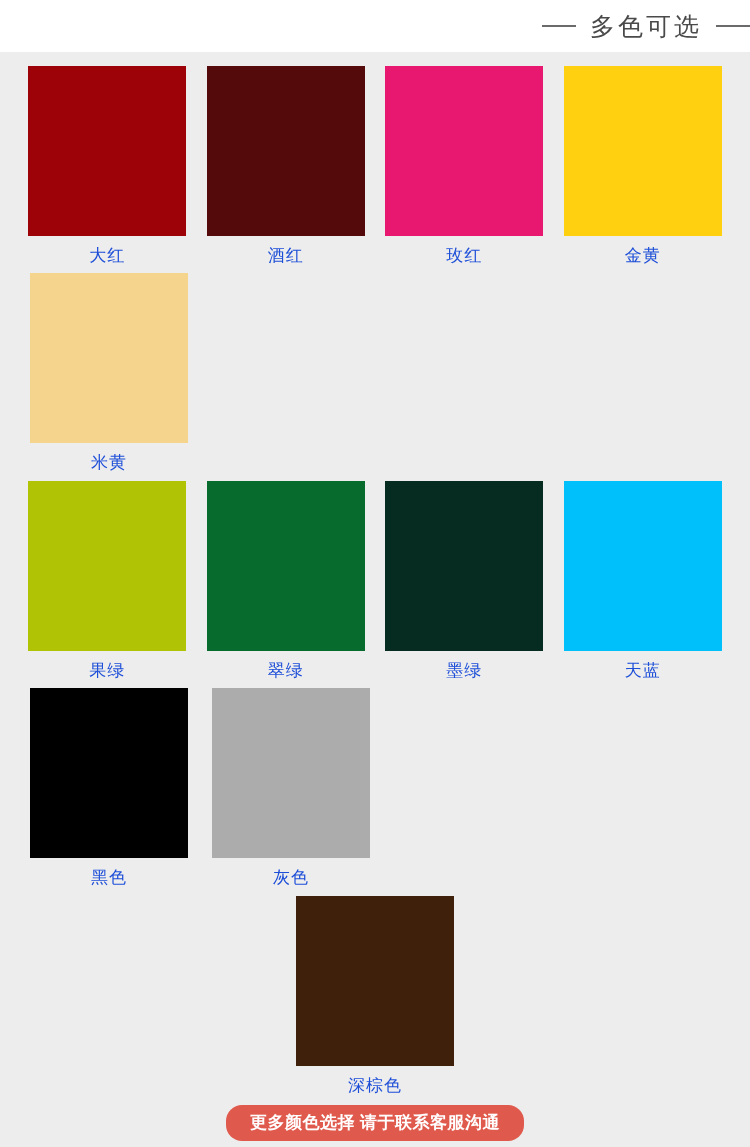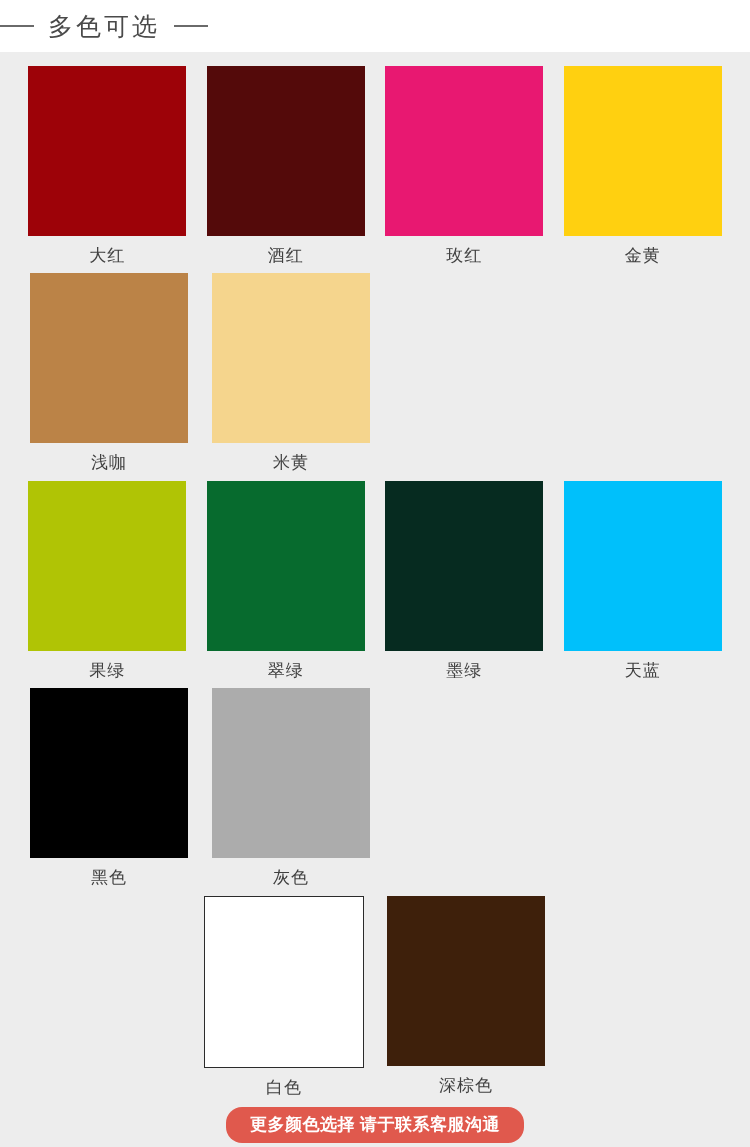--- a/index.html
+++ b/index.html
@@ -18,21 +18,21 @@
     height: 1147px;
     background: #ededed;
   }
 
   
   .header {
     height: 52px;
     background: #ffffff;
     display: flex;
     align-items: center;
-    justify-content: flex-start;
+    justify-content: flex-end;
     gap: 14px;
   }
   .header .rule {
     display: block;
     width: 34px;
     height: 2px;
     background: #6a6a6a;
   }
   .header .title {
     font-size: 25px;
@@ -71,21 +71,21 @@
     display: block;
   }
   .swatch.outlined {
     border: 1px solid #2b2b2b;
     width: 160px;
     height: 172px;
   }
   .label {
     margin-top: 9px;
     font-size: 17px;
-    color: #404040;
+    color: #1d4ed8;
     letter-spacing: 1px;
     line-height: 1.2;
     text-align: center;
     white-space: nowrap;
   }
 
   
   .footer {
     display: flex;
     justify-content: center;
@@ -133,24 +133,20 @@
           <div class="swatch" style="background: rgb(232, 24, 113);"></div>
           <div class="label">玫红</div>
         </div>
         <div class="cell">
           <div class="swatch" style="background: rgb(255, 208, 16);"></div>
           <div class="label">金黄</div>
         </div>
       </div>
       <div class="row">
         <div class="cell">
-          <div class="swatch" style="background: rgb(187, 131, 71);"></div>
-          <div class="label">浅咖</div>
-        </div>
-        <div class="cell">
           <div class="swatch" style="background: rgb(245, 213, 141);"></div>
           <div class="label">米黄</div>
         </div>
       </div>
       <div class="row">
         <div class="cell">
           <div class="swatch" style="background: rgb(176, 196, 5);"></div>
           <div class="label">果绿</div>
         </div>
         <div class="cell">
@@ -171,24 +167,20 @@
           <div class="swatch" style="background: rgb(0, 0, 0);"></div>
           <div class="label">黑色</div>
         </div>
         <div class="cell">
           <div class="swatch" style="background: rgb(172, 172, 172);"></div>
           <div class="label">灰色</div>
         </div>
       </div>
       <div class="row centered">
         <div class="cell">
-          <div class="swatch outlined" style="background: rgb(255, 255, 255);"></div>
-          <div class="label">白色</div>
-        </div>
-        <div class="cell">
           <div class="swatch" style="background: rgb(62, 32, 11);"></div>
           <div class="label">深棕色</div>
         </div>
       </div>
     </div>
 
   <div class="footer">
     <button class="cta">更多颜色选择 请于联系客服沟通</button>
   </div>
 

